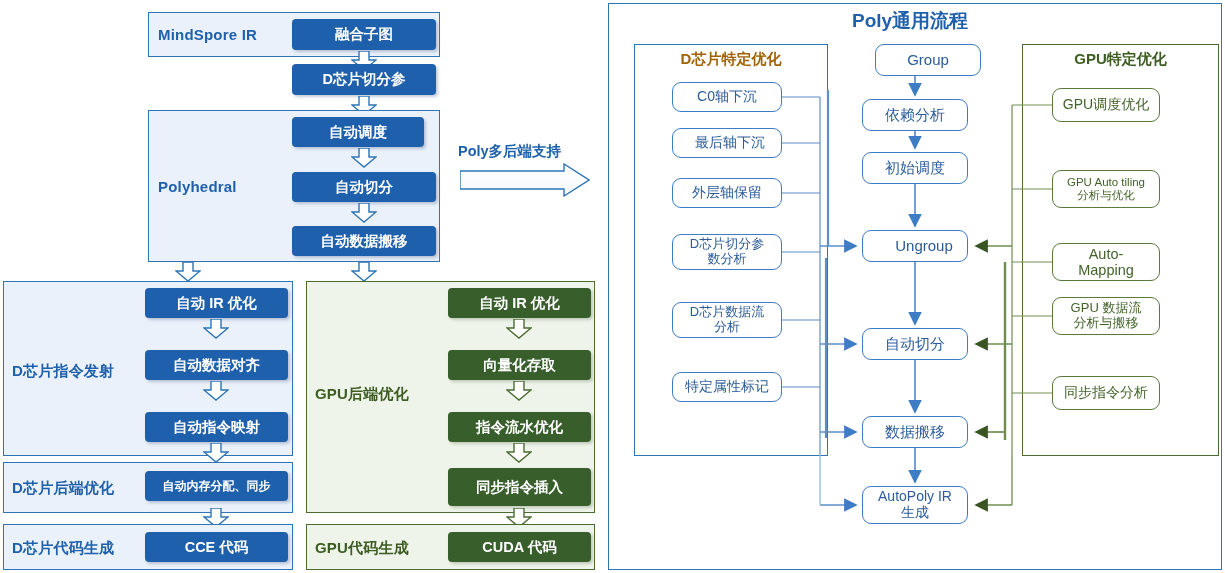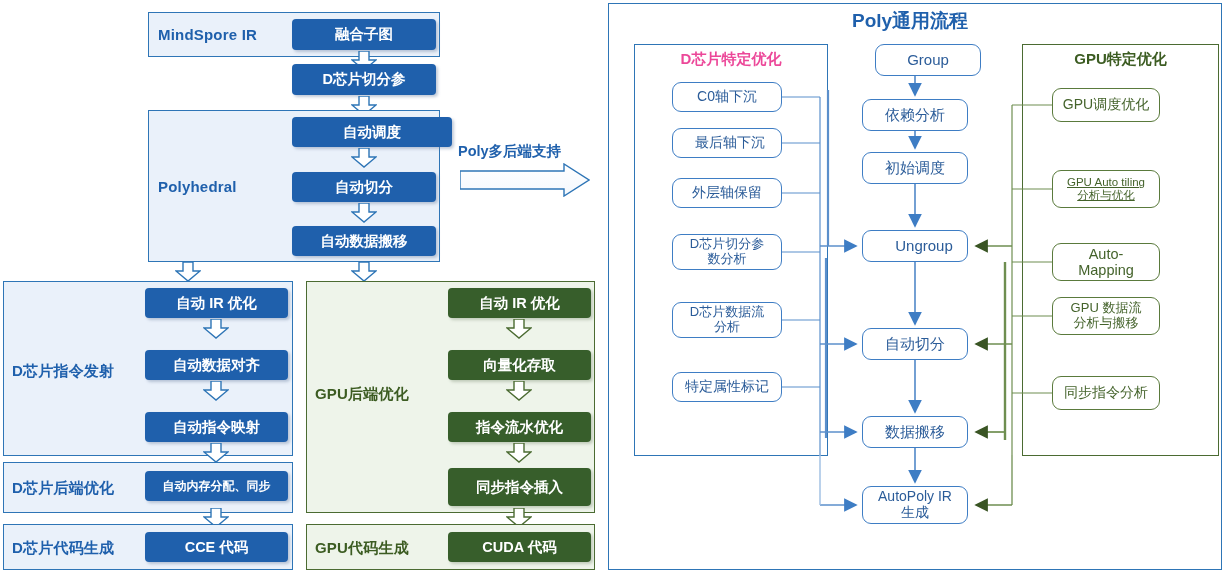--- a/index.html
+++ b/index.html
@@ -28,30 +28,30 @@
   .barrow{width:26px;height:20px;}
   .barrow svg{display:block;width:26px;height:20px;}
 
   
   .panel{border:1.5px solid #2E75B6;background:#ffffff;}
   .panel-title{position:absolute;font-size:19px;font-weight:bold;color:#1F60AC;
                white-space:nowrap;}
 
   .subpanel{border:1.3px solid #2E75B6;background:transparent;}
   .subpanel.green{border:1.3px solid #4B6B32;}
-  .sub-title{position:absolute;font-size:15px;font-weight:bold;color:#ec4899;
+  .sub-title{position:absolute;font-size:15px;font-weight:bold;color:#a16207;
              white-space:nowrap;text-align:center;}
   .sub-title.green{color:#3C5C22;}
 
   
   .onode{border:1.4px solid #3E7DC4;border-radius:9px;background:#ffffff;
          color:#2B5C99;display:flex;align-items:center;justify-content:center;
          text-align:center;font-size:14px;line-height:1.12;padding:1px 2px;}
   .onode.green{border:1.4px solid #5A7A3C;color:#44632B;}
-  .onode.tiny{font-size:11.5px;text-decoration:underline;}
+  .onode.tiny{font-size:11.5px;}
   .onode.mid{font-size:13px;}
 
   
   .wires{position:absolute;left:0;top:0;pointer-events:none;}
 
   
   .bigarrow svg{display:block;}
   .bigarrow-label{position:absolute;font-size:14.5px;font-weight:bold;color:#1F60AC;
                   white-space:nowrap;}
 </style>
@@ -78,21 +78,21 @@
 
 <div class="abs barrow" style="left:351px;top:96px;">
   <svg viewBox="0 0 26 20">
       <polygon points="8,0 18,0 18,9 25,9 13,19 1,9 8,9" fill="#ffffff" stroke="#2E75B6" stroke-width="1.4"></polygon>
     </svg>
 </div>
 
 <div class="abs grp" style="left:148px;top:110px;width:292px;height:152px;"></div>
 <div class="grp-label" style="left:158px;top:178px;">Polyhedral</div>
 
-<div class="abs node" style="left:292px;top:117px;width:160px;height:30px;">自动调度</div>
+<div class="abs node" style="left:292px;top:117px;width:132px;height:30px;">自动调度</div>
 <div class="abs barrow" style="left:351px;top:148px;">
   <svg viewBox="0 0 26 20">
       <polygon points="8,0 18,0 18,9 25,9 13,19 1,9 8,9" fill="#ffffff" stroke="#2E75B6" stroke-width="1.4"></polygon>
     </svg>
 </div>
 <div class="abs node" style="left:292px;top:172px;width:144px;height:30px;">自动切分</div>
 <div class="abs barrow" style="left:351px;top:203px;">
   <svg viewBox="0 0 26 20">
       <polygon points="8,0 18,0 18,9 25,9 13,19 1,9 8,9" fill="#ffffff" stroke="#2E75B6" stroke-width="1.4"></polygon>
     </svg>

